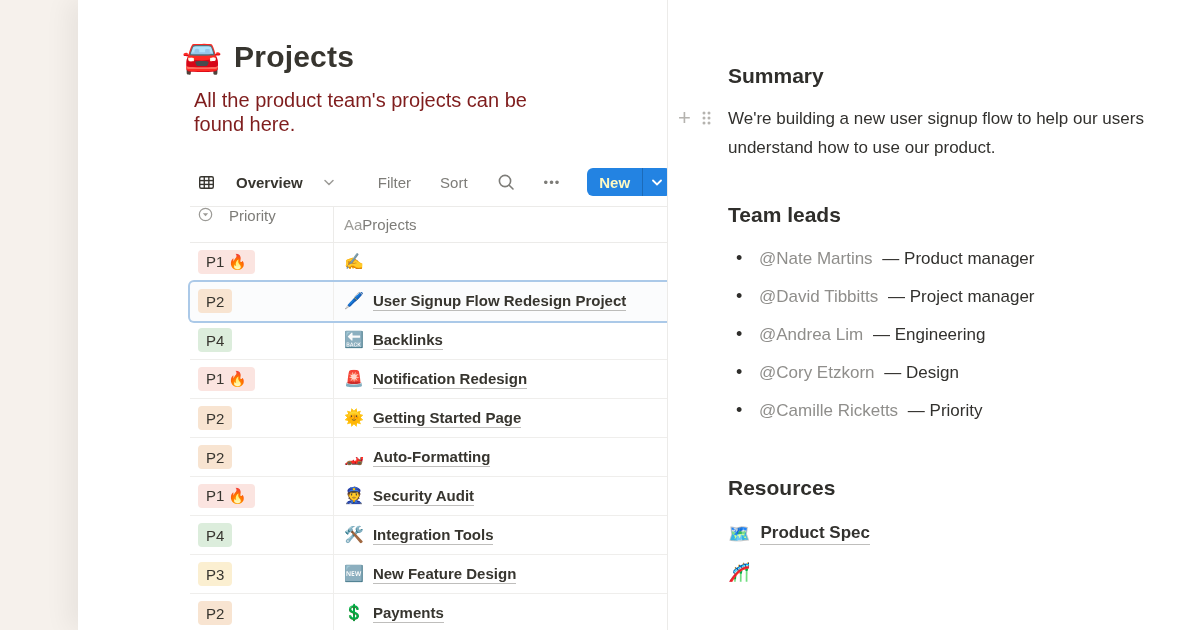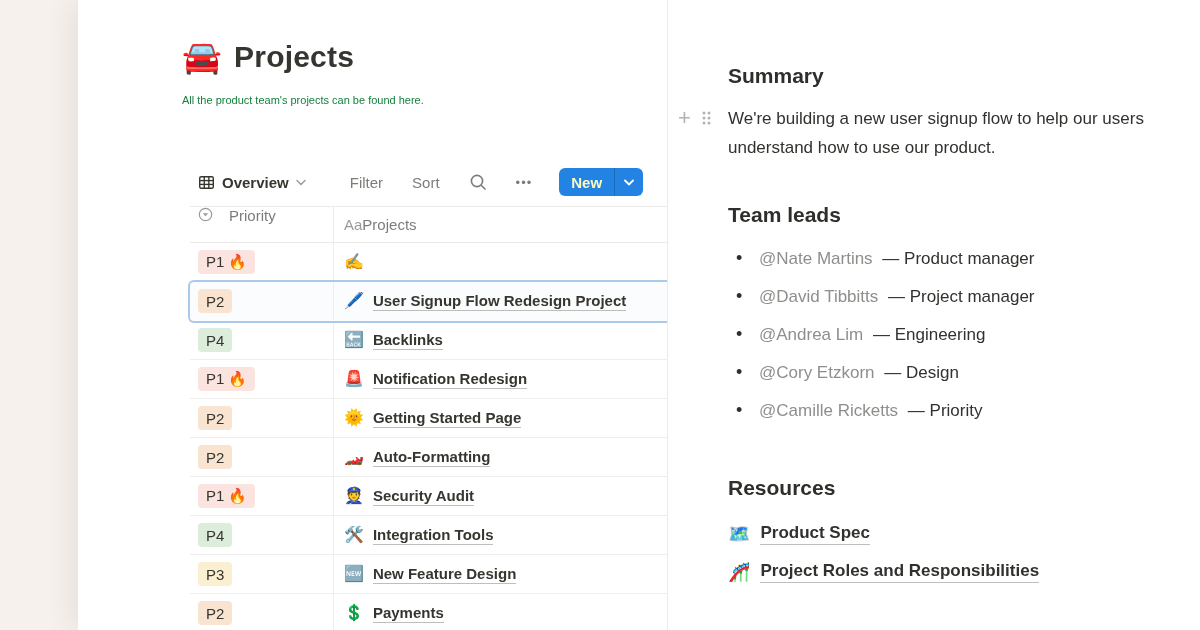--- a/index.html
+++ b/index.html
@@ -13,24 +13,24 @@
   .window {
     position:absolute; left:78px; top:0; width:1122px; height:630px;
     background:#FFFFFF;
     box-shadow:-10px 0 24px rgba(0,0,0,0.06);
   }
   
   .db-panel { position:absolute; left:0; top:0; width:589px; height:630px; overflow:hidden; }
   .db-header { position:absolute; left:104px; top:40px; width:380px; }
   .db-title { display:flex; align-items:center; gap:12px; font-size:30px; font-weight:700; letter-spacing:0.2px; }
   .db-title .emoji { font-size:32px; line-height:1; font-weight:400; }
-  .db-desc { margin-top:14px; font-size:11px; line-height:24px; color:#15803d; width:360px; }
+  .db-desc { margin-top:14px; font-size:20px; line-height:24px; color:#7f1d1d; width:360px;margin-left:12px; }
 
   .toolbar { position:absolute; left:112px; top:167px; right:0; height:30px; display:flex; align-items:center; }
-  .view-tab { display:flex; align-items:center; gap:7px; padding-left:8px; cursor:pointer;text-align:center; }
+  .view-tab { display:flex; align-items:center; gap:21px; padding-left:8px; cursor:pointer;text-align:center; }
   .view-tab .label { font-size:15px; font-weight:700; color:#37352F; }
   .tb-right { display:flex; align-items:center; gap:29px; margin-left:44px; }
   .tb-text { font-size:15px; color:#7D7C78; cursor:pointer; }
   .dots { font-size:13px; color:#7D7C78; letter-spacing:1px; cursor:pointer; }
   .new-btn {
     display:flex; align-items:stretch; height:28px; border-radius:6px; overflow:hidden;
     background:#2383E2; color:#fef9c3; cursor:pointer; margin-left:-2px;
   }
   .new-btn .nb-label { display:flex; align-items:center; padding:0 12px 0 12px; font-size:15px; font-weight:700; }
   .new-btn .nb-sep { width:1px; background:rgba(255,255,255,0.0); box-shadow:inset 1px 0 0 rgba(0,0,0,0.18); }
@@ -303,18 +303,17 @@
       </ul>
 
     <h2 class="h-sec h-resources">Resources</h2>
     <div class="resource-links" id="resource-links">
         <div class="res-link">
     <span class="emoji">🗺️</span>
     <span class="res-label">Product Spec</span>
   </div>
         <div class="res-link">
     <span class="emoji">🎢</span>
-    <span class="res-label">Project Roles and Responsibilities</span>
   </div>
       </div>
 
   </aside>
 </div>
 
 </body></html>

